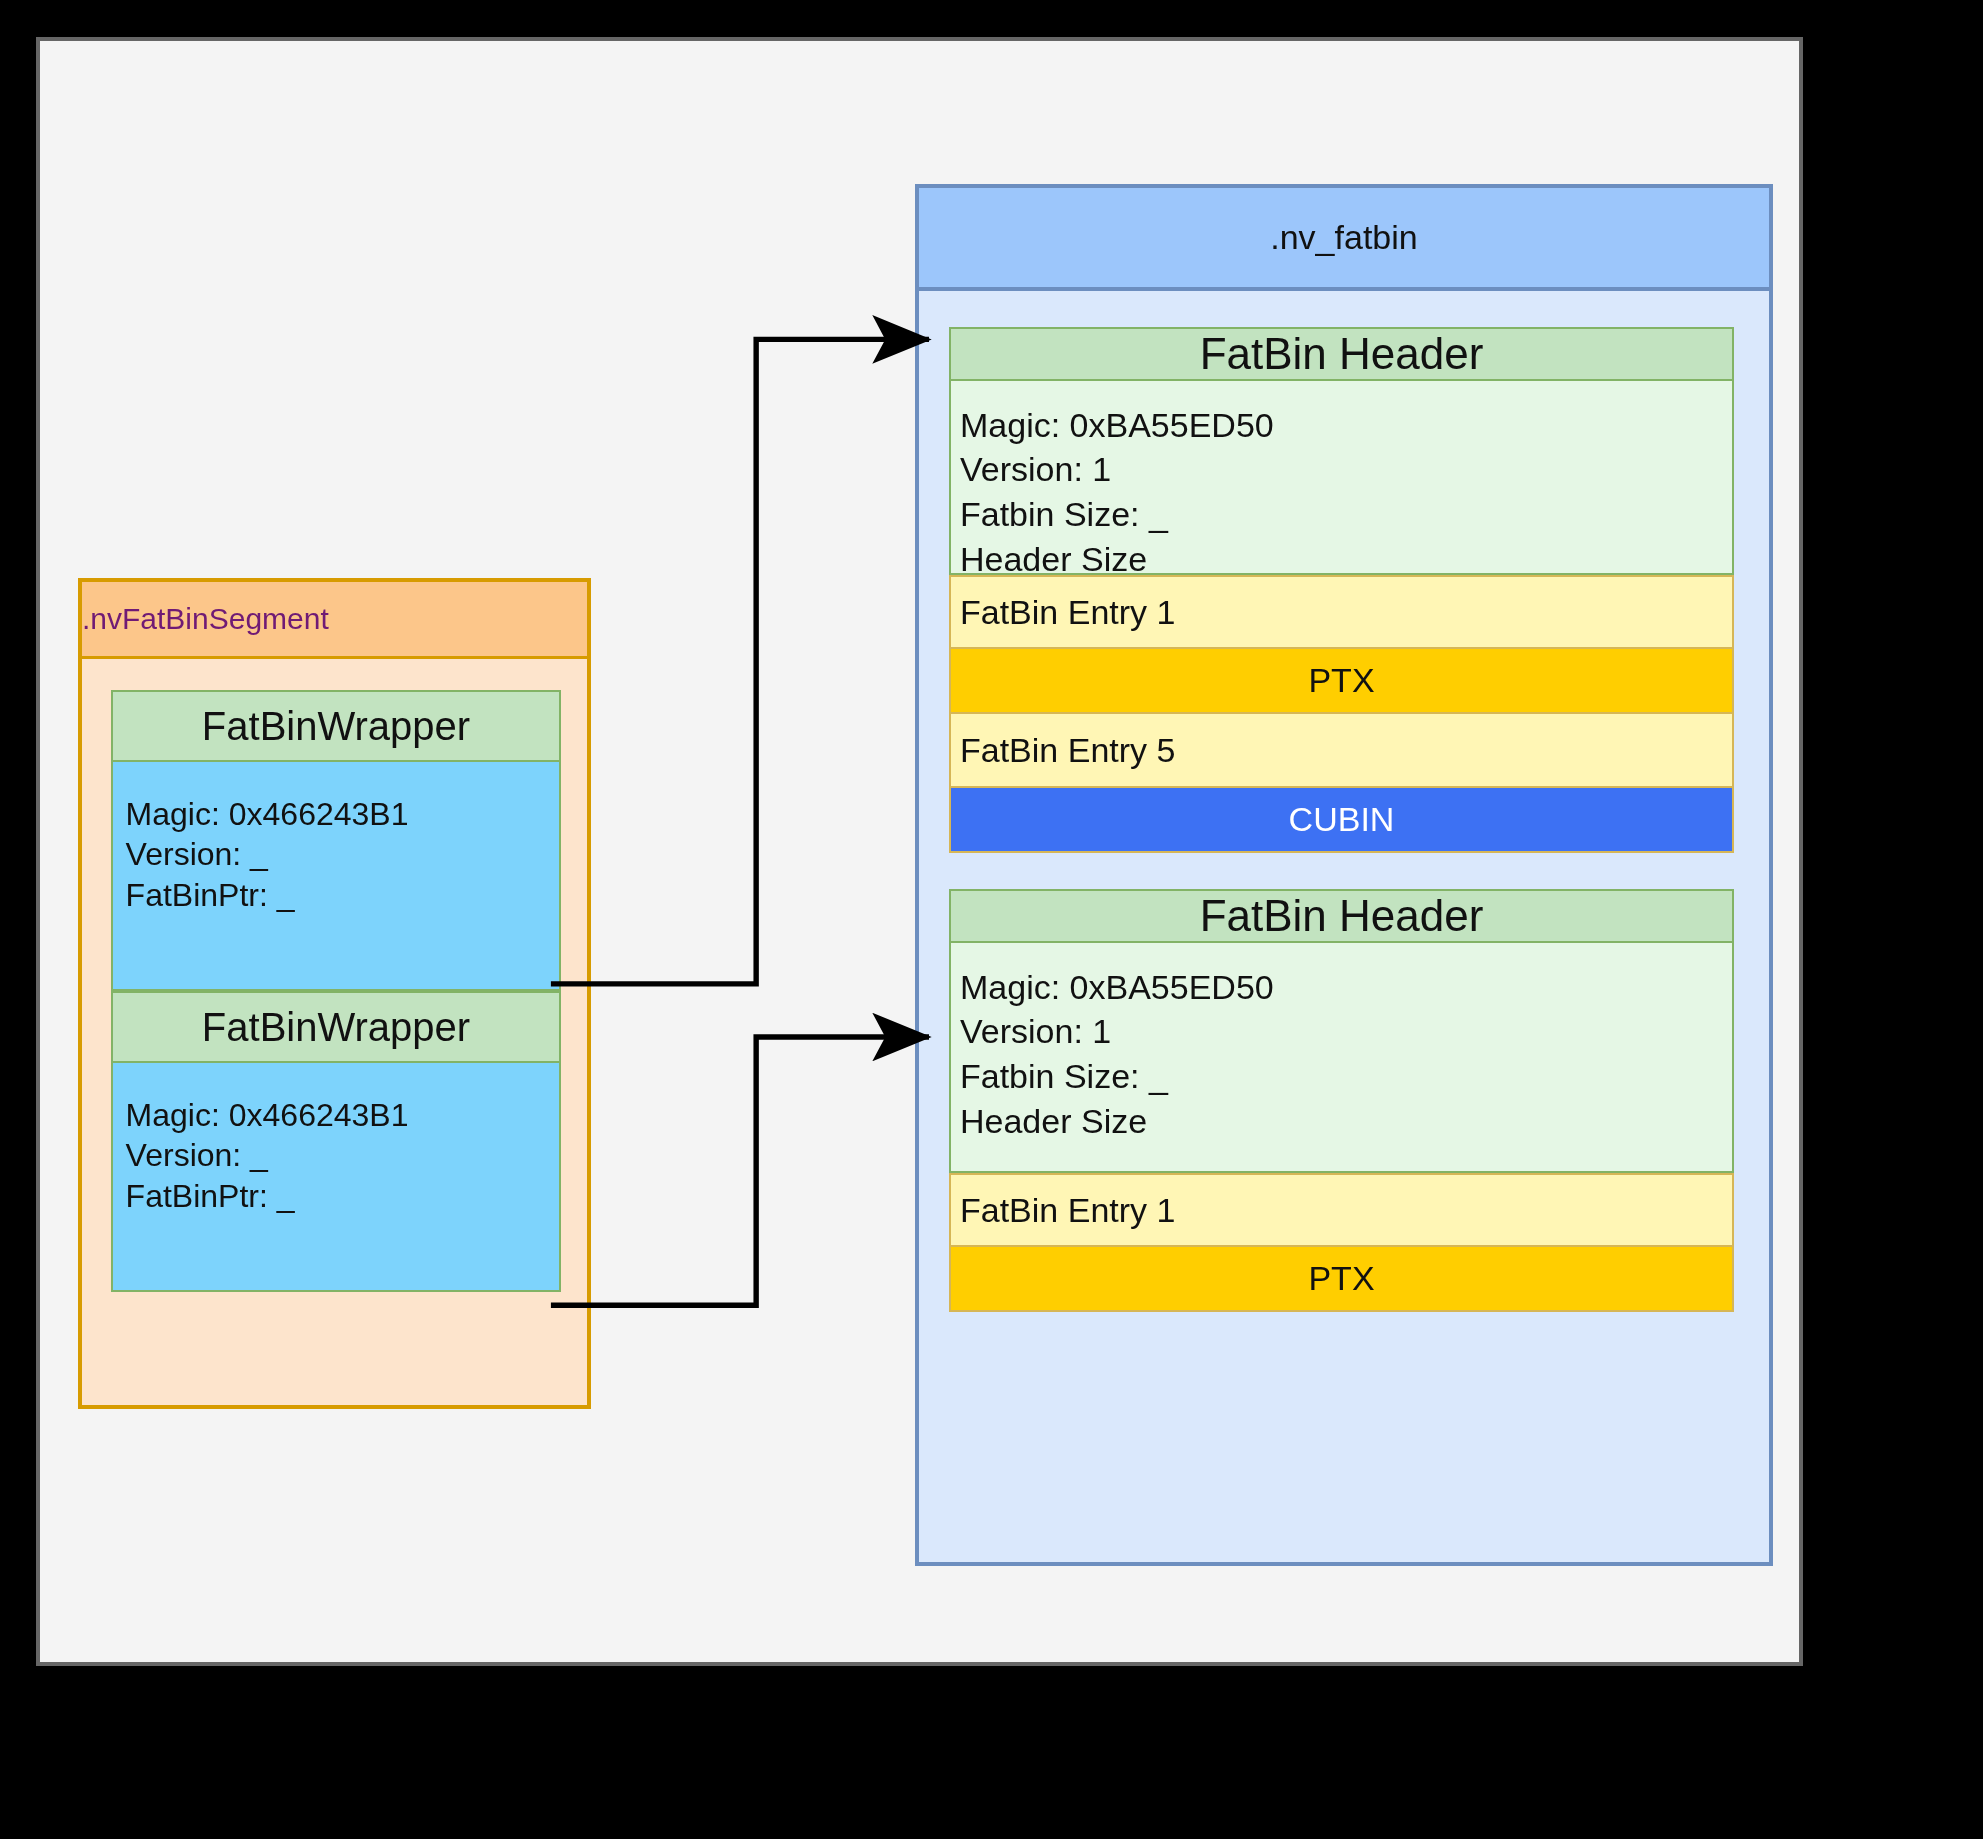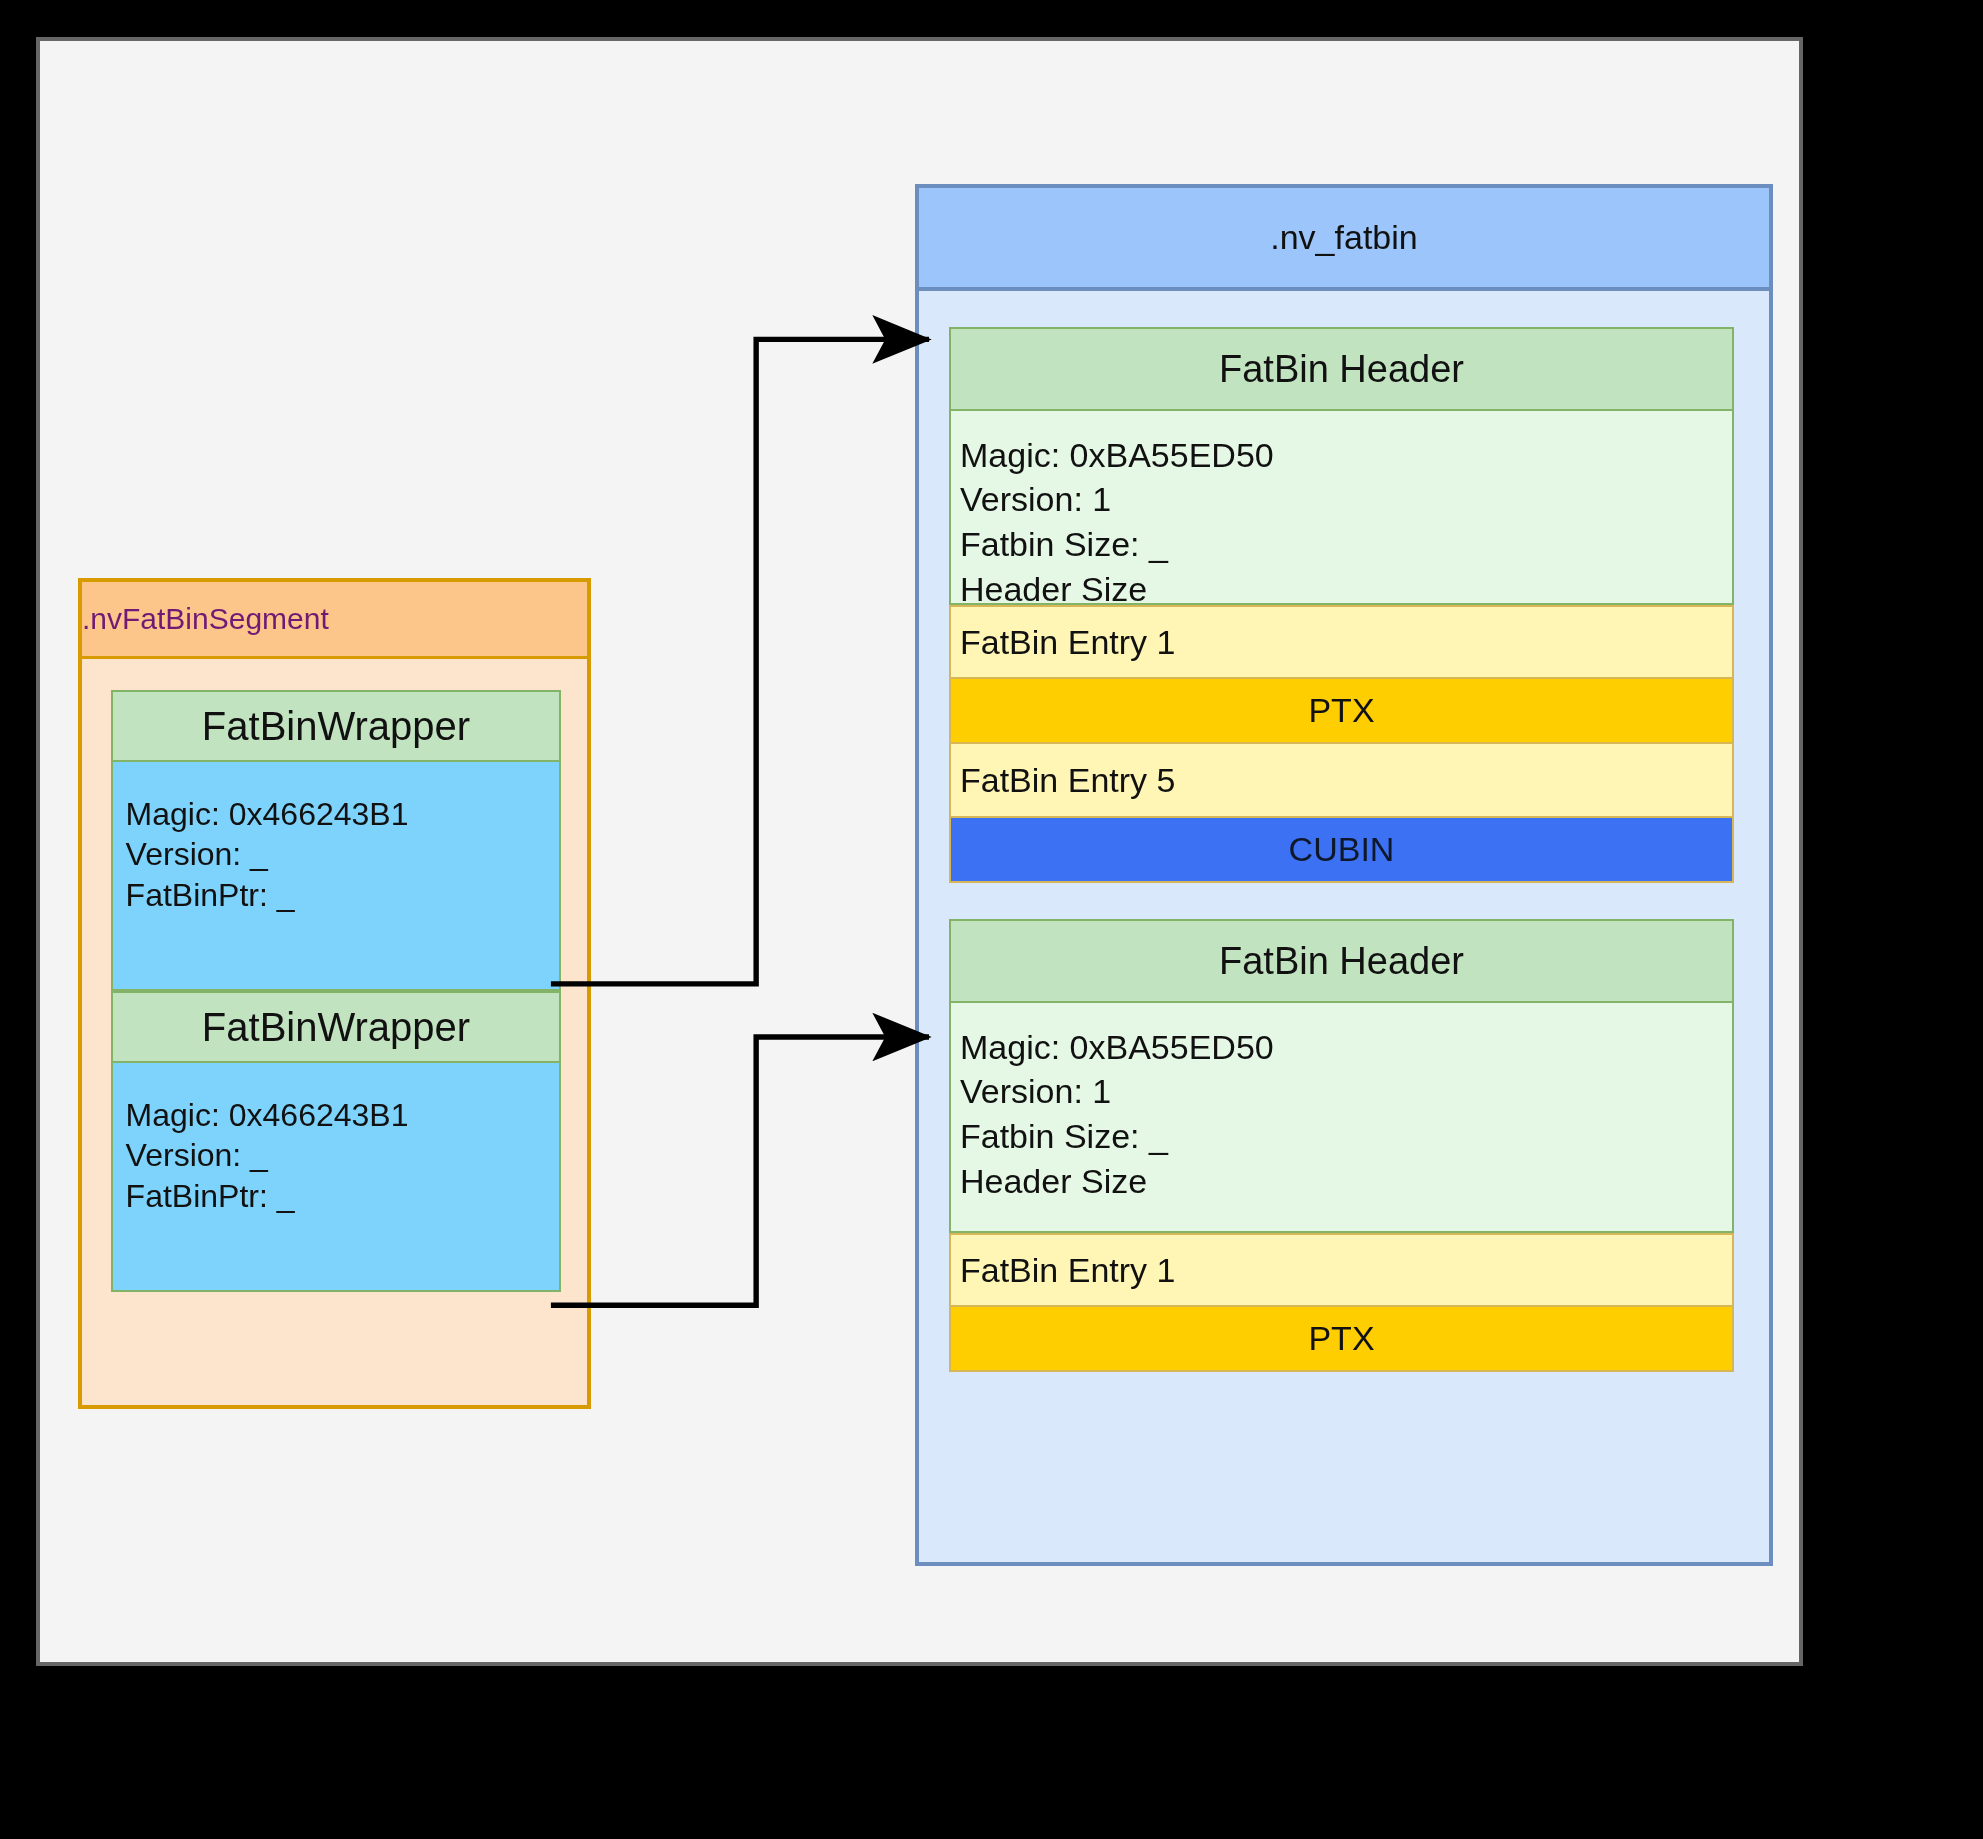--- a/index.html
+++ b/index.html
@@ -113,27 +113,27 @@
     color: #111111;
   }
   #fatbin-groups {
     position: absolute;
     left: 30px; top: 139px;
     width: 785px;
   }
   .fatbin-group { margin-bottom: 36px; }
 
   .fbh-title {
-    height: 84px;
+    height: 54px;
     background: #c2e3c0;
     border: 2.7px solid #82b366;
     display: flex;
     align-items: center;
     justify-content: center;
-    font-size: 38px;
+    font-size: 44px;
     color: #111111;
   }
   .fbh-body {
     background: #e5f7e5;
     border: 2.7px solid #82b366;
     border-top: none;
     padding: 21.6px 0 21.6px 9px;
     font-size: 34px;
     line-height: 1.32;
     color: #111111;
@@ -153,21 +153,21 @@
   .fb-payload {
     height: 65px;
     border: 2.7px solid #d6b656;
     border-top: none;
     display: flex;
     align-items: center;
     justify-content: center;
     font-size: 34px;
   }
   .fb-payload.ptx { background: #ffce00; color: #111111; }
-  .fb-payload.cubin { background: #3d71f3; color: #0f172a; }
+  .fb-payload.cubin { background: #3d71f3; color: #ffffff; }
   .fb-entry.stacked { border-top: none; }
 
   
   #arrow-layer {
     position: absolute;
     left: 0; top: 0;
     width: 1984px; height: 1840px;
     pointer-events: none;
   }
 </style>

